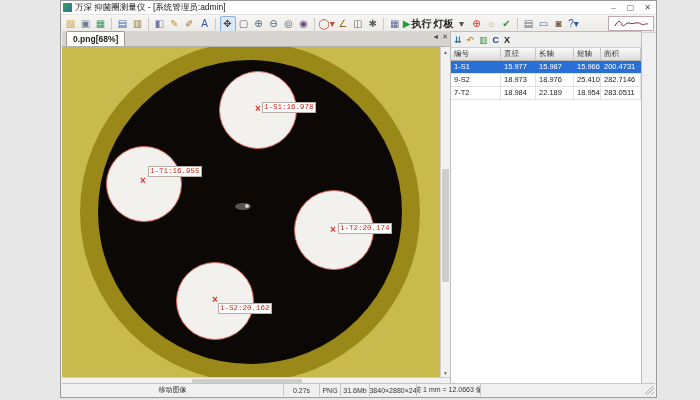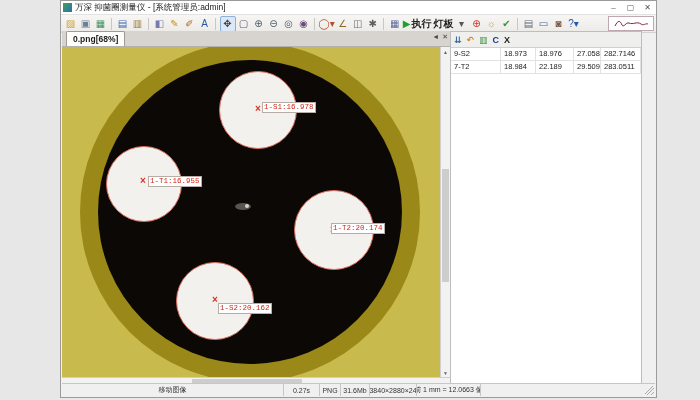--- a/index.html
+++ b/index.html
@@ -180,22 +180,22 @@
         <div class="zone z2"></div>
         <div class="zone z3"></div>
         <div class="zone z4"></div>
 
         <span class="xmark" style="left:196px;top:61px;">×</span>
         <span class="xmark" style="left:81px;top:133px;">×</span>
         <span class="xmark" style="left:271px;top:182px;">×</span>
         <span class="xmark" style="left:153px;top:252px;">×</span>
 
         <span class="zlabel" style="left:200px;top:55px;">1-S1:16.978</span>
-        <span class="zlabel" style="left:86px;top:129px;">1-T1:16.955</span>
-        <span class="zlabel" style="left:269px;top:176px;">1-T2:20.174</span>
+        <span class="zlabel" style="left:86px;top:119px;">1-T1:16.955</span>
+        <span class="zlabel" style="left:276px;top:176px;">1-T2:20.174</span>
         <span class="zlabel" style="left:156px;top:256px;">1-S2:20.162</span>
       </div>
 
       <div class="vscroll">
         <span class="sarrow" style="top:0;">▲</span>
         <div class="vthumb"></div>
         <span class="sarrow" style="bottom:0;">▼</span>
       </div>
     </div>
 
@@ -209,32 +209,46 @@
   <div class="panel">
     <div class="ptools">
         <span class="picn" style="color: rgb(58, 106, 154);">⇊</span>
         <span class="picn" style="color: rgb(216, 138, 32);">↶</span>
         <span class="picn" style="color: rgb(63, 143, 63);">▥</span>
         <span class="picn" style="color: rgb(26, 58, 138);">C</span>
         <span class="picn" style="color: rgb(34, 34, 34);">X</span>
       </div>
 
     <div class="ptable">
+      <div class="trow thead">
+        <div>编号</div>
+        <div>直径</div>
+        <div>长轴</div>
+        <div>短轴</div>
+        <div>面积</div>
+      </div>
+      <div class="trow sel">
+        <div>1-S1</div>
+        <div>15.977</div>
+        <div>15.987</div>
+        <div>15.966</div>
+        <div>200.4731</div>
+      </div>
       <div class="trow">
         <div>9-S2</div>
         <div>18.973</div>
         <div>18.976</div>
-        <div>27.058</div>
+        <div>25.410</div>
         <div>282.7146</div>
       </div>
       <div class="trow">
         <div>7-T2</div>
         <div>18.984</div>
         <div>22.189</div>
-        <div>29.509</div>
+        <div>18.954</div>
         <div>283.0511</div>
       </div>
     </div>
   </div>
 
   <div class="statusbar">
     <span class="seg s-hint">移动图像</span>
     <span class="seg s-time">0.27s</span>
     <span class="seg s-fmt">PNG</span>
     <span class="seg s-size">31.6Mb</span>

